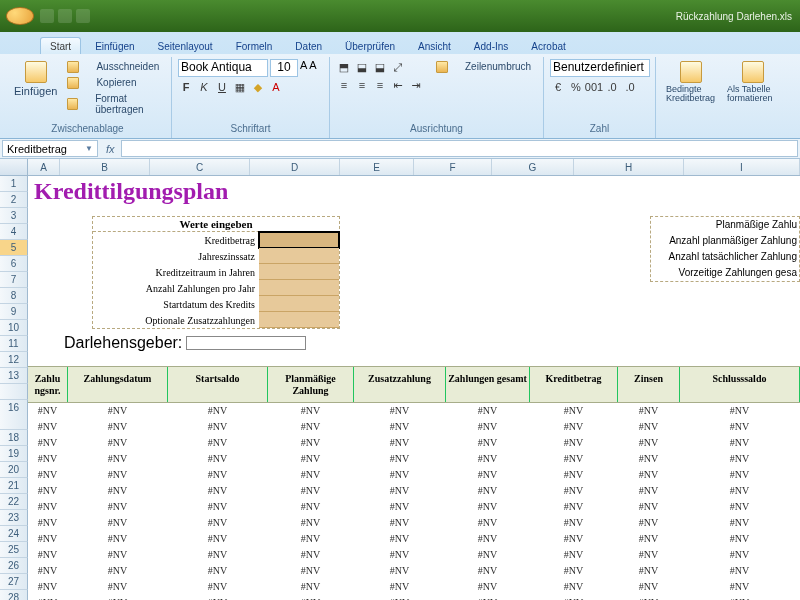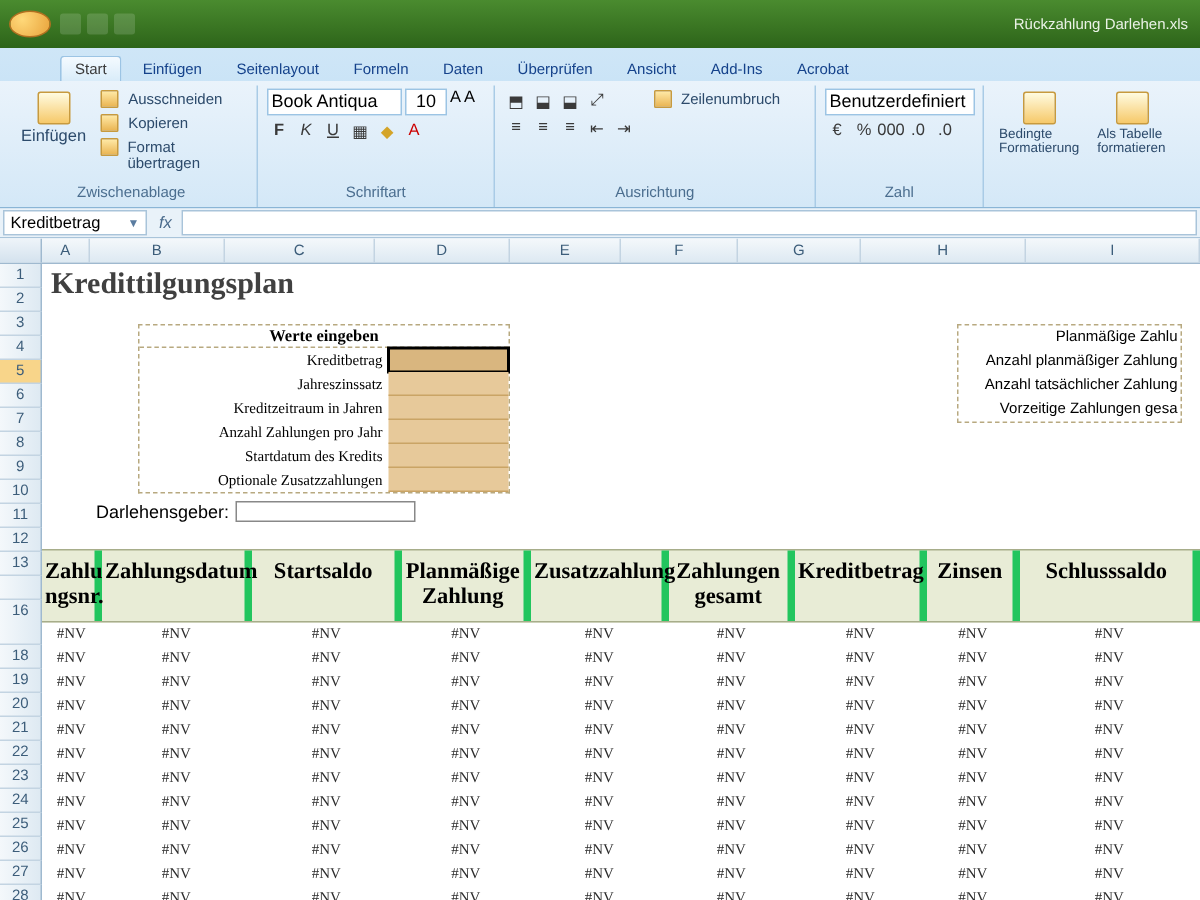--- a/index.html
+++ b/index.html
@@ -16,21 +16,21 @@
 .ribbon-tab { padding: 3px 9px 2px; cursor: pointer; border-radius: 3px 3px 0 0; }
 .ribbon-tab.active { background: linear-gradient(#f4faff,#d9ecf9); border: 1px solid #9cc4e4; border-bottom: none; color: #3b3b3b; }
 
 .ribbon-body { height: 84px; background: linear-gradient(#eaf3fb,#d4e8f7); display: flex; padding: 3px 4px 0; }
 .rgroup { border-right: 1px solid #a9cbe6; padding: 2px 6px; display: flex; flex-direction: column; justify-content: space-between; }
 .rgroup .glabel { text-align: center; font-size: 10px; color: #4b6e8f; padding-bottom: 2px; }
 .rgroup .gcontent { flex: 1; display: flex; gap: 4px; align-items: flex-start; }
 .big-btn { display: flex; flex-direction: column; align-items: center; gap: 2px; padding: 2px 4px; cursor: pointer; color: #2c4a6b; }
 .big-btn .bicon { width: 22px; height: 22px; background: linear-gradient(#fffbe0,#f6c96a); border: 1px solid #c79a3e; border-radius: 2px; }
 .small-stack { display: flex; flex-direction: column; gap: 1px; font-size: 10px; color: #2c4a6b; }
-.small-stack span { display: flex; gap: 4px; cursor: pointer; padding: 1px 2px; }
+.small-stack span { display: flex; align-items: center; gap: 15px; cursor: pointer; padding: 1px 2px; }
 .small-stack .sicon { width: 12px; height: 12px; background: linear-gradient(#ffe9a6,#eab553); border: 1px solid #c79a3e; border-radius: 1px; }
 .font-sel { display: flex; flex-direction: column; gap: 2px; }
 .font-row { display: flex; gap: 2px; }
 .font-row select, .font-row .sel { height: 18px; font-size: 12px; background: #fff; border: 1px solid #9cc4e4; padding: 0 2px; }
 .sel.font { width: 90px; } .sel.size { width: 28px; text-align: center; }
 .icon-row { display: flex; gap: 2px; }
 .icon-row .ribicon { width: 16px; height: 16px; border: 1px solid transparent; display: flex; align-items: center; justify-content: center; font-size: 11px; color: #3a3a3a; cursor: pointer; }
 
 .formula-bar { height: 20px; display: flex; align-items: center; border-bottom: 1px solid #a9c4da; background: #e9f2f9; font-size: 11px; }
 .namebox { width: 96px; background: #fff; border: 1px solid #a9c4da; margin: 0 2px; padding: 1px 4px; height: 17px; display: flex; align-items: center; justify-content: space-between; }
@@ -41,38 +41,38 @@
 .sheet { position: relative; overflow: hidden; height: calc(600px - 22px - 22px - 84px - 20px); background: #fff; }
 .colhead-row { display: flex; height: 17px; background: linear-gradient(#f4f8fb,#dde9f2); border-bottom: 1px solid #9fb9cf; }
 .corner { width: 28px; border-right: 1px solid #9fb9cf; background: linear-gradient(#eef4f9,#d4e2ee); }
 .colhead { border-right: 1px solid #c3d4e2; text-align: center; font-size: 10px; color: #3c5d7a; line-height: 17px; }
 .gridbody { display: flex; }
 .rowheads { width: 28px; background: linear-gradient(90deg,#f4f8fb,#dde9f2); }
 .rowhead { height: 16px; border-bottom: 1px solid #c3d4e2; border-right: 1px solid #9fb9cf; text-align: center; font-size: 10px; color: #3c5d7a; line-height: 16px; }
 .rowhead.sel { background: #f8d58a; }
 .cells { position: relative; flex: 1; }
 
-.doc-title { position: absolute; left: 6px; top: 2px; font-family: 'Book Antiqua', Georgia, serif; font-size: 20px; font-weight: bold; color: #404040; }
+.doc-title { position: absolute; left: 6px; top: 2px; font-family: 'Book Antiqua', Georgia, serif; font-size: 24px; font-weight: bold; color: #a21caf; }
 
 .input-block { position: absolute; left: 64px; top: 40px; width: 248px; border: 1px dashed #b8a980; }
 .input-block .hdr { text-align: center; font-weight: bold; font-family: 'Book Antiqua', Georgia, serif; font-size: 11px; padding: 1px 0; border-bottom: 1px dashed #b8a980; }
 .input-block .row { display: flex; height: 16px; align-items: center; }
 .input-block .lbl { flex: 1; text-align: right; padding-right: 4px; font-family: 'Book Antiqua', Georgia, serif; font-size: 10px; }
 .input-block .cell { width: 80px; height: 16px; background: #e7c99a; border-bottom: 1px solid #caa465; }
 .input-block .cell.active { outline: 2px solid #000; outline-offset: -1px; background: #d9b67f; }
 
-.lender-row { position: absolute; left: 36px; top: 158px; display: flex; align-items: center; gap: 4px; font-family: 'Book Antiqua', Georgia, serif; font-size: 12px; }
+.lender-row { position: absolute; left: 36px; top: 158px; display: flex; align-items: center; gap: 4px; font-family: 'Book Antiqua', Georgia, serif; font-size: 16px; }
 .lender-row .inp { width: 120px; height: 14px; border: 1px solid #888; background: #fff; }
 
-.summary-block { position: absolute; right: 12px; top: 40px; width: 150px; border: 1px dashed #b8a980; font-family: 'Book Antiqua', Georgia, serif; font-size: 10px; }
+.summary-block { position: absolute; right: 0; top: 40px; width: 150px; border: 1px dashed #b8a980; font-family: 'Book Antiqua', Georgia, serif; font-size: 10px; }
 .summary-block div { height: 16px; text-align: right; padding-right: 2px; line-height: 16px; overflow: hidden; white-space: nowrap; }
 
 .data-table { position: absolute; left: 0; top: 190px; width: 772px; }
 .data-table .thead { display: flex; background: #e8ecd6; border-top: 1px solid #a7ad8a; border-bottom: 1px solid #a7ad8a; }
-.data-table .th { font-family: 'Book Antiqua', Georgia, serif; font-size: 15px; font-weight: bold; text-align: center; padding: 6px 2px; border-right: 5px solid #22c55e; line-height: 1.15; }
+.data-table .th { font-family: 'Book Antiqua', Georgia, serif; font-size: 10px; font-weight: bold; text-align: center; padding: 6px 2px; border-right: 1px solid #22c55e; line-height: 1.15; }
 .data-table .tbody .tr { display: flex; height: 16px; }
 .data-table .td { font-family: 'Book Antiqua', Georgia, serif; font-size: 10px; text-align: center; color: #2d2d2d; line-height: 16px; border-right: 1px solid transparent; }
 
 .cw0{width:40px}.cw1{width:100px}.cw2{width:100px}.cw3{width:86px}.cw4{width:92px}.cw5{width:84px}.cw6{width:88px}.cw7{width:62px}.cw8{width:120px}
 </style>
 </head>
 <body>
 
 <div class="titlebar">
   <div class="office-btn"></div>
@@ -179,34 +179,34 @@
 
     <div class="rgroup" style="width:112px">
       <div class="gcontent">
         <div class="font-sel">
           <div class="font-row">
               <div class="sel" style="width:100px">Benutzerdefiniert</div>
             </div>
           <div class="icon-row">
             <div class="ribicon">€</div>
             <div class="ribicon">%</div>
-            <div class="ribicon">000</div>
+            <div class="ribicon">001</div>
             <div class="ribicon">.0</div>
             <div class="ribicon">.0</div>
           </div>
         </div>
       </div>
       <div class="glabel">Zahl</div>
     </div>
 
     <div class="rgroup" style="width:132px;border-right:none">
       <div class="gcontent">
         <div class="big-btn">
           <div class="bicon"></div>
-          <span style="font-size:9px;line-height:1">Bedingte Formatierung</span>
+          <span style="font-size:9px;line-height:1">Bedingte Kreditbetrag</span>
         </div>
         <div class="big-btn">
           <div class="bicon"></div>
           <span style="font-size:9px;line-height:1">Als Tabelle formatieren</span>
         </div>
       </div>
     </div>
 
   </div>
 </div>

